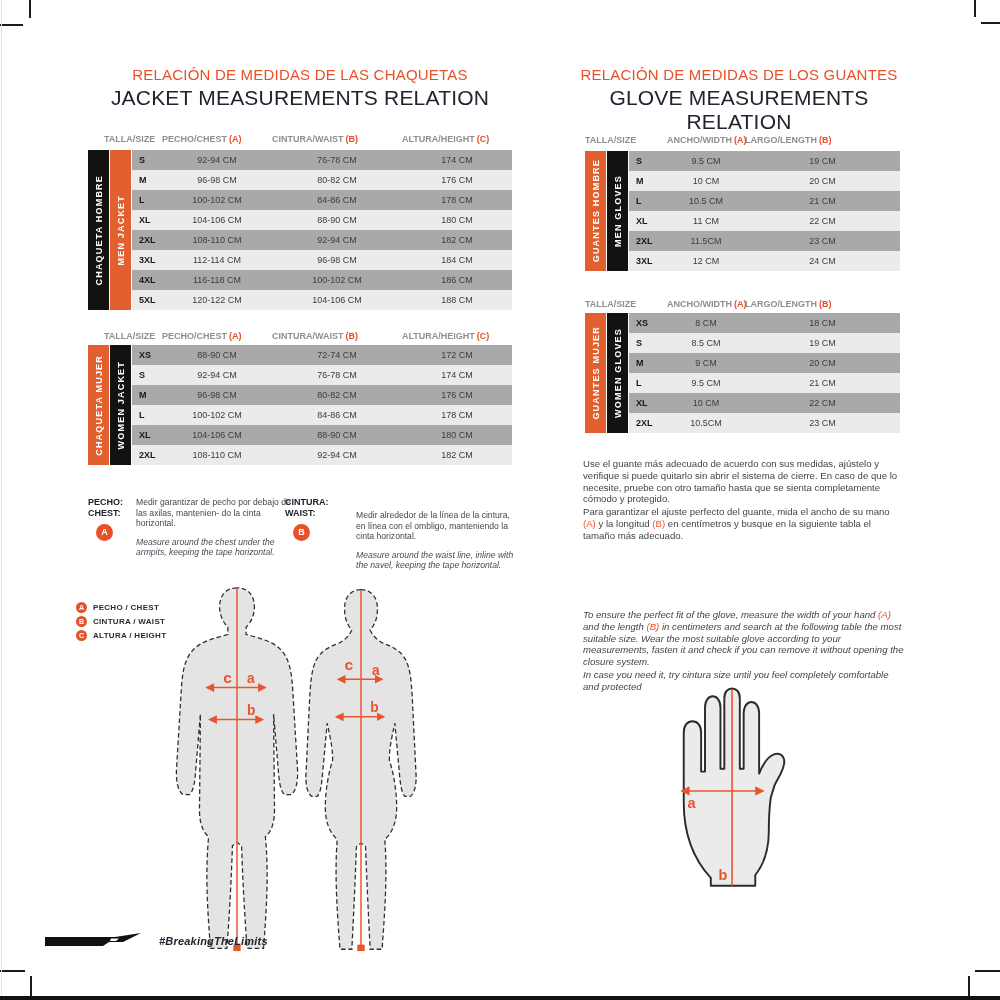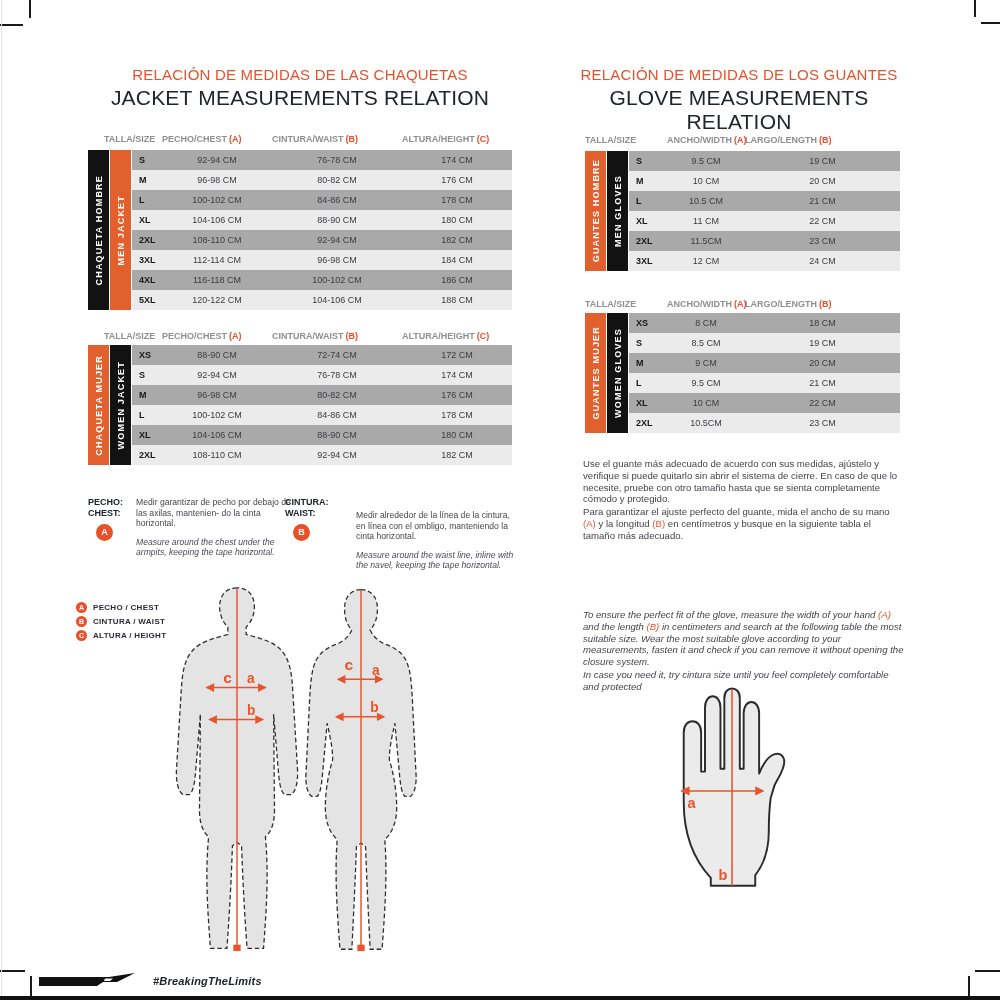--- a/index.html
+++ b/index.html
@@ -47,21 +47,21 @@
   
   .para{position:absolute;font-size:9.6px;line-height:11.8px;color:#44444c;}
   .para.italic{font-style:italic;}
   .para .ref2{color:#e8542c;}
   .para p{margin:0 0 0 0;}
   .para p + p{margin-top:1px;}
   
   .diag{position:absolute;}
   .dimlabel{font-family:"Liberation Sans",sans-serif;font-weight:bold;fill:#e8542c;}
   
-  .footer{position:absolute;left:39px;top:932px;display:flex;align-items:center;margin-top:40px;}
+  .footer{position:absolute;left:45px;top:932px;display:flex;align-items:center;}
   .hashtag{font-size:11px;font-weight:bold;font-style:italic;color:#20242e;margin-left:10px;letter-spacing:.2px;}
 </style>
 </head>
 <body>
 
 <div class="page">
 
   <span class="mark" style="left:29px;top:0;width:2px;height:18px;"></span>
   <span class="mark" style="left:0;top:24px;width:23px;height:2px;"></span>
   <span class="mark" style="left:974px;top:0;width:2px;height:17px;"></span>

